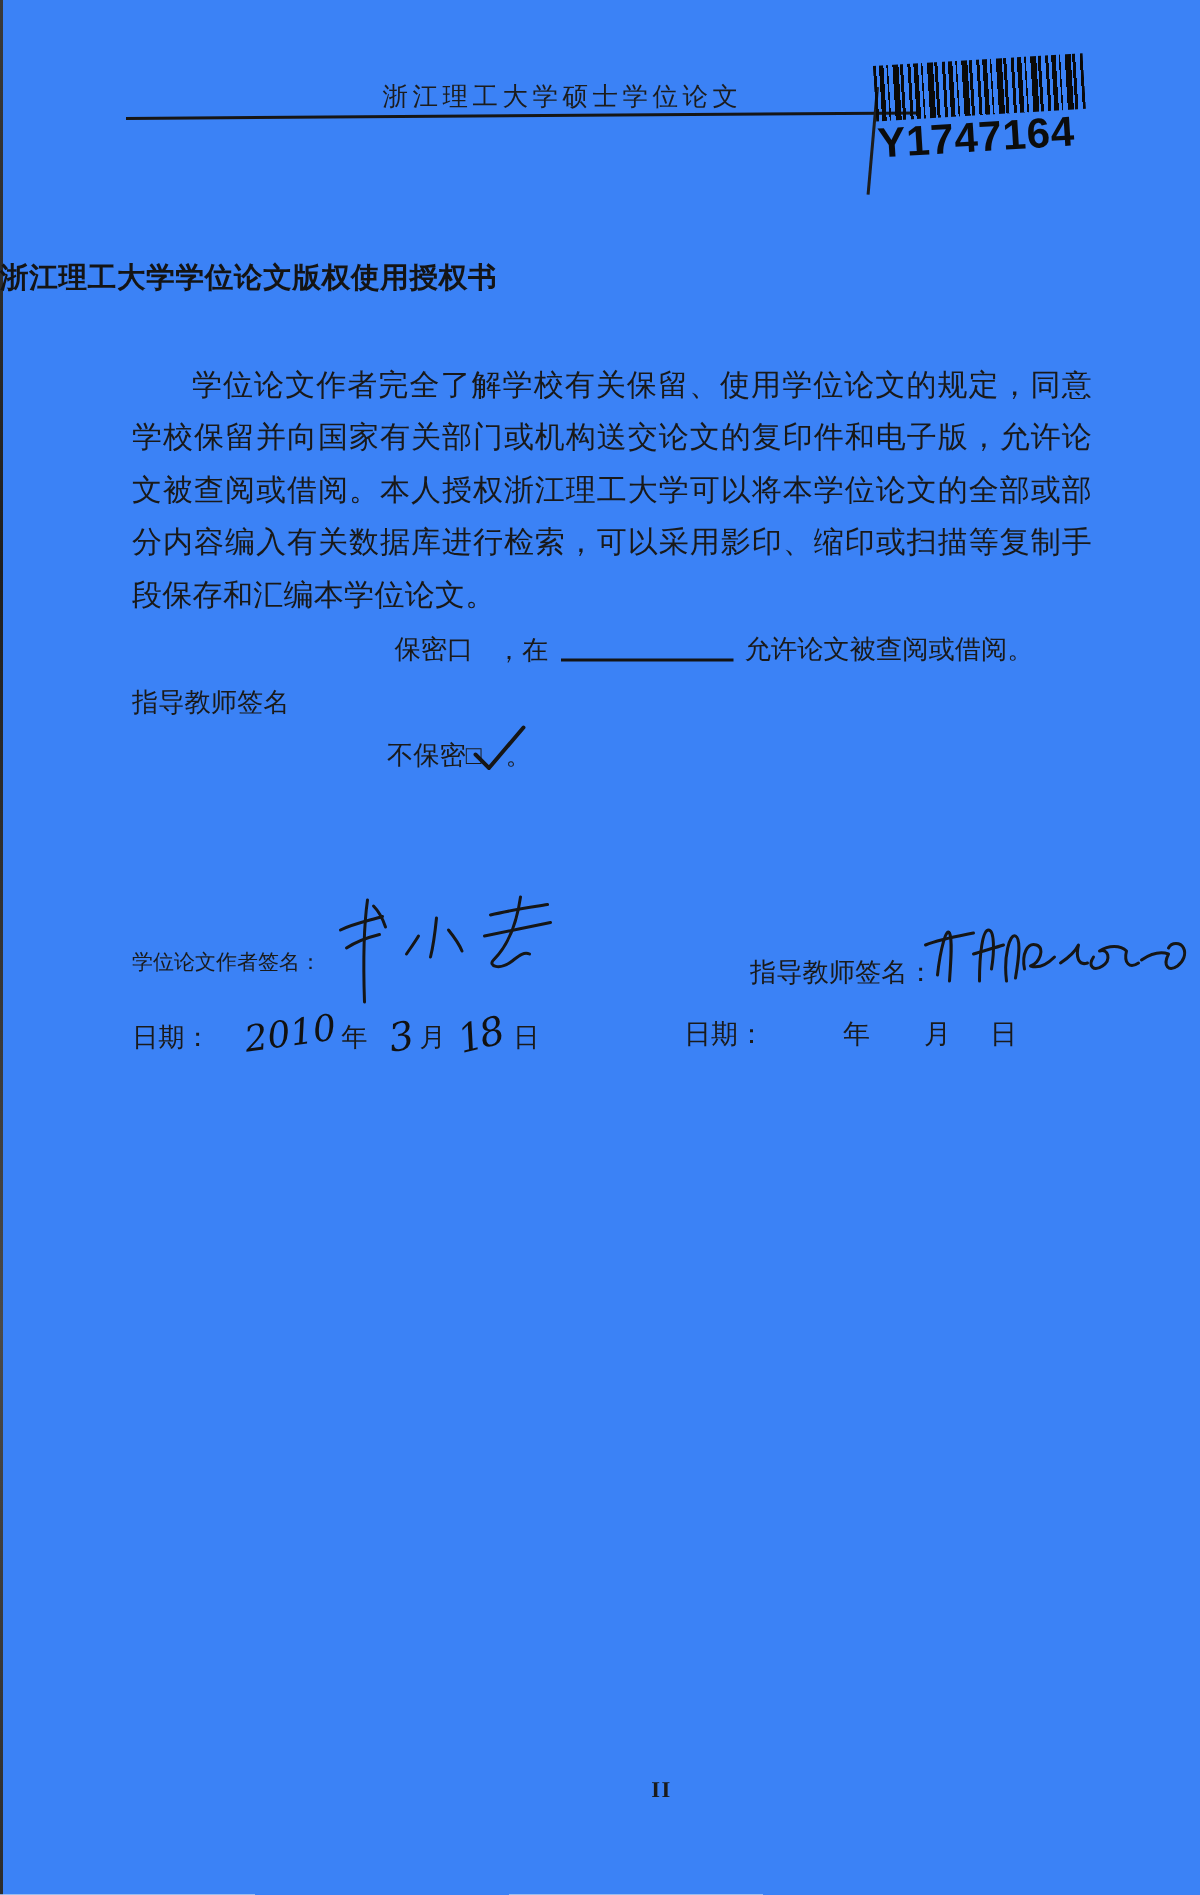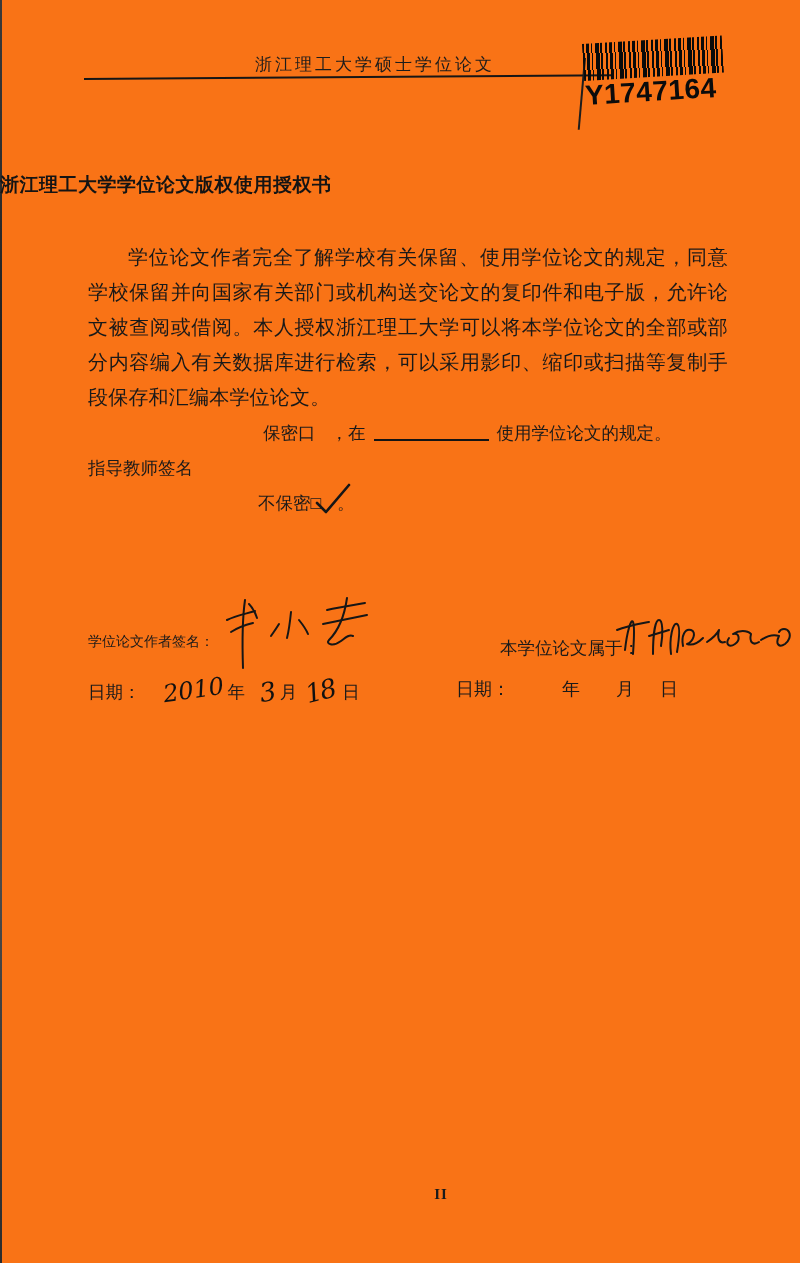--- a/index.html
+++ b/index.html
@@ -1,19 +1,19 @@
 <!DOCTYPE html>
 <html><head>
 <meta charset="utf-8">
 <style>
   html,body{margin:0;padding:0;background:#e9e9e7;}
   .page{
     position:relative;
     width:800px;height:1263px;
-    background:#f97316;
+    background:#3b82f6;
     font-family:"Liberation Sans",sans-serif;
     color:#1a1a1a;
     overflow:hidden;
   }
   .abs{position:absolute;}
   .scan-edge{
     left:0;top:0;width:2px;height:1263px;
     background:linear-gradient(#3a3a3a,#1f1f1f 30%,#4a4a4a 70%,#2c2c2c);
   }
   .running-title{
@@ -120,21 +120,21 @@
   <div class="abs barcode-label">
     <div class="barcode-bars"></div>
     <div class="barcode-code">Y1747164</div>
   </div>
 
   <div class="abs doc-title">浙江理工大学学位论文版权使用授权书</div>
 
   <div class="abs body-paragraph">学位论文作者完全了解学校有关保留、使用学位论文的规定，同意学校保留并向国家有关部门或机构送交论文的复印件和电子版，允许论文被查阅或借阅。本人授权浙江理工大学可以将本学位论文的全部或部分内容编入有关数据库进行检索，可以采用影印、缩印或扫描等复制手段保存和汇编本学位论文。</div>
 
   <div class="abs secrecy-line">
-    <span>保密口</span><span class="secret-infix">，在</span><span class="blank-underline"></span><span>使用学位论文的规定。</span>
+    <span>保密口</span><span class="secret-infix">，在</span><span class="blank-underline"></span><span>允许论文被查阅或借阅。</span>
   </div>
 
   <div class="abs belongs-line">指导教师签名</div>
 
   <div class="abs nonsecret-line">
     <span>不保密</span><span class="checkbox-wrap"><span>□</span><svg class="checkmark" width="40" height="38" viewBox="0 0 40 38">
           <path class="stroke" style="stroke-width:2.6" d="M4,22 L13,31 L36,4"></path>
         </svg></span><span class="nonsecret-period">。</span>
   </div>
 
@@ -146,21 +146,21 @@
     <path class="stroke" d="M16,38 C22,34 30,31 38,29"></path>
     <path class="stroke" d="M34,10 C38,14 40,18 42,24"></path>
     <path class="stroke" d="M76,18 C75,28 74,36 72,44"></path>
     <path class="stroke" d="M64,30 C61,35 58,39 56,42"></path>
     <path class="stroke" d="M84,26 C88,31 91,35 93,40"></path>
     <path class="stroke" d="M112,16 C124,13 138,11 150,9"></path>
     <path class="stroke" d="M108,30 C122,27 138,24 152,21"></path>
     <path class="stroke" d="M132,4 C130,18 126,34 114,46 C110,50 118,53 126,47 C130,44 134,40 138,42"></path>
   </svg>
 
-  <div class="abs sig-label-advisor">本学位论文属于：</div>
+  <div class="abs sig-label-advisor">指导教师签名：</div>
 
   <svg class="abs sig-advisor" width="185" height="55" viewBox="0 0 185 55">
     <path class="stroke" d="M10,42 C12,24 16,10 18,14 C20,18 19,32 18,46"></path>
     <path class="stroke" d="M2,22 C12,18 24,16 34,14"></path>
     <path class="stroke" d="M38,46 C38,28 40,12 44,12 C48,12 48,26 46,38"></path>
     <path class="stroke" d="M34,28 C40,26 48,24 54,22"></path>
     <path class="stroke" d="M56,46 C54,30 58,14 62,16 C66,18 64,32 62,44"></path>
     <path class="stroke" d="M68,38 C66,28 70,20 76,22 C82,24 78,34 72,36 C78,38 84,34 88,30"></path>
     <path class="stroke" d="M92,34 C98,30 102,26 104,22 C102,30 104,36 110,34"></path>
     <path class="stroke" d="M114,30 C110,36 114,40 120,36 C126,32 124,24 118,26 C124,22 132,22 136,26 C134,34 138,38 144,34"></path>

